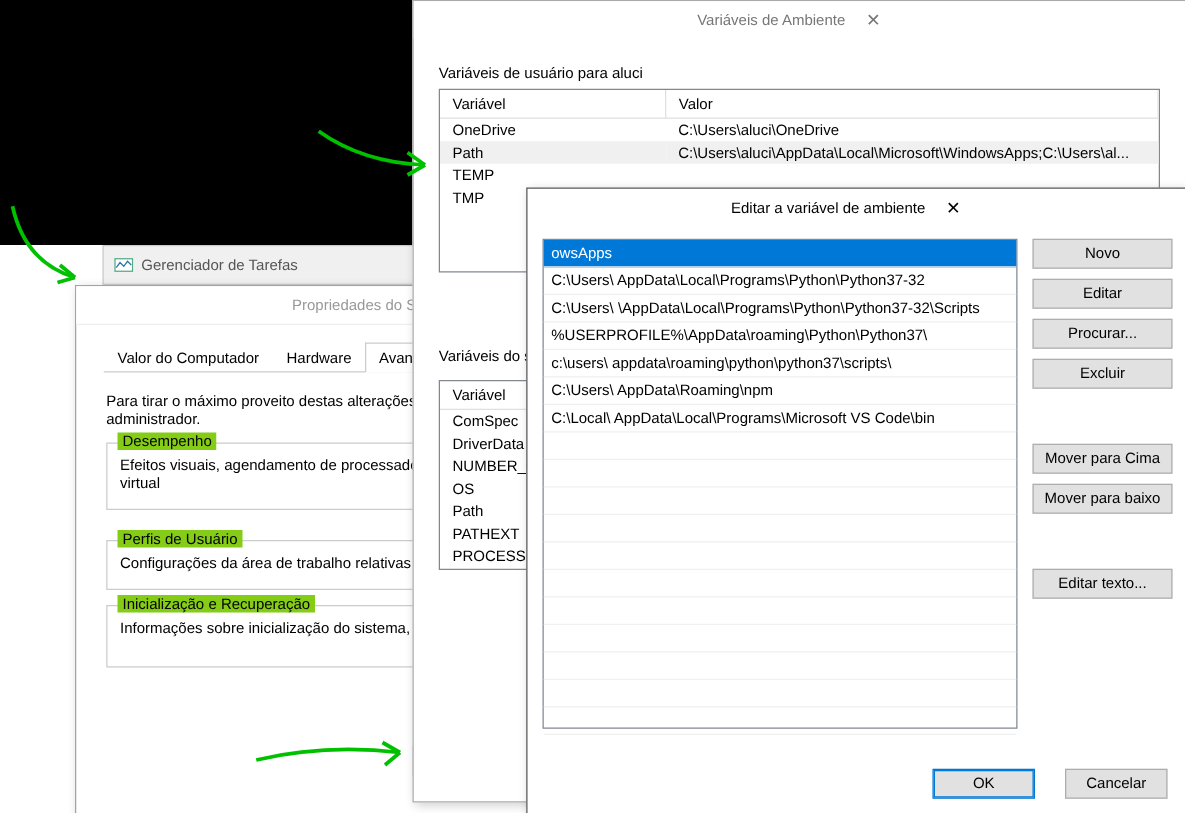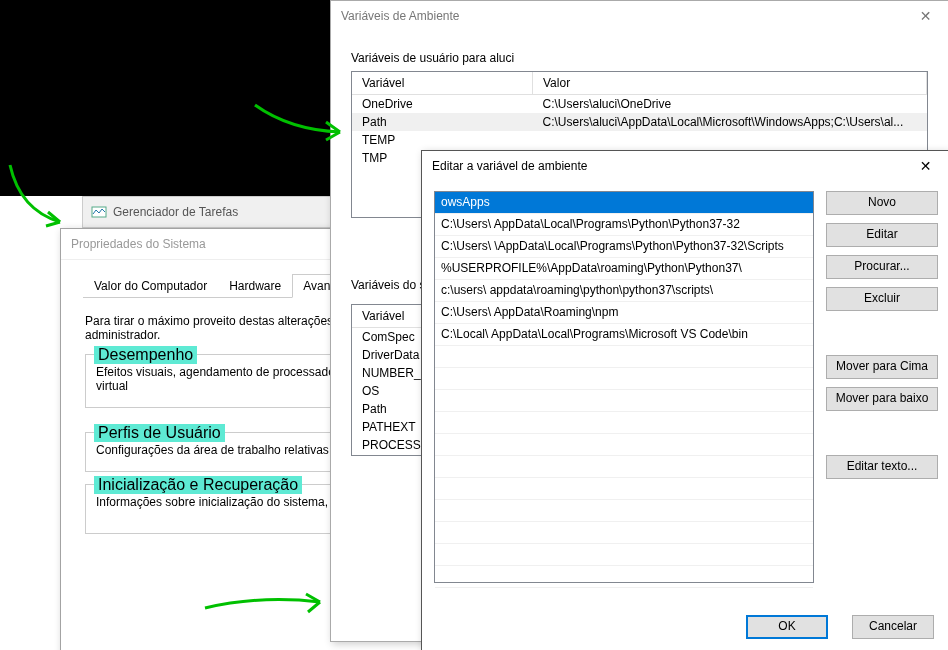--- a/index.html
+++ b/index.html
@@ -1,29 +1,29 @@
 <!DOCTYPE html>
 <html><head>
 <meta charset="utf-8">
 <style>
   html,body{margin:0;padding:0;width:948px;height:650px;font-family:"Segoe UI",Tahoma,sans-serif;font-size:12px;color:#000;background:#fff;overflow:hidden}
   .black-bg{position:absolute;left:0;top:0;width:330px;height:196px;background:#000}
   .dialog{position:absolute;background:#fff;border:1px solid #aaa;box-shadow:2px 2px 8px rgba(0,0,0,.2)}
-  .titlebar{height:30px;line-height:30px;padding-left:10px;font-size:12px;color:#000;display:flex;justify-content:space-between;align-items:center}
+  .titlebar{height:30px;line-height:30px;font-size:12px;color:#000;display:flex;justify-content:center;align-items:center}
   .titlebar .closex{width:45px;text-align:center;font-size:14px;font-family:Arial;cursor:default}
   .gm-tarefas{position:absolute;left:82px;top:196px;width:330px;height:30px;background:#f0f0f0;border:1px solid #ccc;padding-left:8px;display:flex;align-items:center;gap:6px;color:#555}
   .gm-tarefas svg{width:16px;height:16px}
   .sysprop{left:60px;top:228px;width:480px;height:430px;z-index:1;border:1px solid #a3a3a3}
   .sysprop .titlebar{color:#999;background:#fff;border-bottom:1px solid #eee}
   .tabs{display:flex;margin:14px 10px 0 22px;border-bottom:1px solid #ccc;font-size:12px}
   .tab{padding:4px 10px;border:1px solid transparent;margin-bottom:-1px}
   .tab.active{border:1px solid #ccc;border-bottom:1px solid #fff;background:#fff}
   .sysbody{padding:10px 24px 0 24px;font-size:12px;color:#000}
   .groupbox{border:1px solid #ccc;margin-top:12px;padding:10px 10px 14px 10px;position:relative}
-  .groupbox .legend{position:absolute;top:-9px;left:8px;background:#5eead4;padding:0 4px;font-size:16px}
+  .groupbox .legend{position:absolute;top:-9px;left:8px;background:#84cc16;padding:0 4px;font-size:12px}
   .btn{background:#e1e1e1;border:1px solid #adadad;text-align:center;height:22px;line-height:20px;font-size:12px;cursor:default}
   .envvars-btn{position:absolute;left:330px;top:597px;width:110px;z-index:2}
   .env-dialog{left:330px;top:0;width:617px;height:640px;z-index:3}
   .env-dialog .titlebar{color:#777;background:#fff}
   .section-label{margin:20px 0 6px 20px;font-size:12px}
   .varlist{margin:0 20px;height:145px;border:1px solid #828790;background:#fff;overflow:hidden}
   .varlist table{width:100%;border-collapse:collapse;font-size:12px}
   .varlist th{text-align:left;font-weight:400;padding:4px 10px;border-right:1px solid #e0e0e0;border-bottom:1px solid #e0e0e0;background:#fff}
   .varlist td{padding:2px 10px;white-space:nowrap}
   .varlist tr.sel td{background:#f0f0f0}

